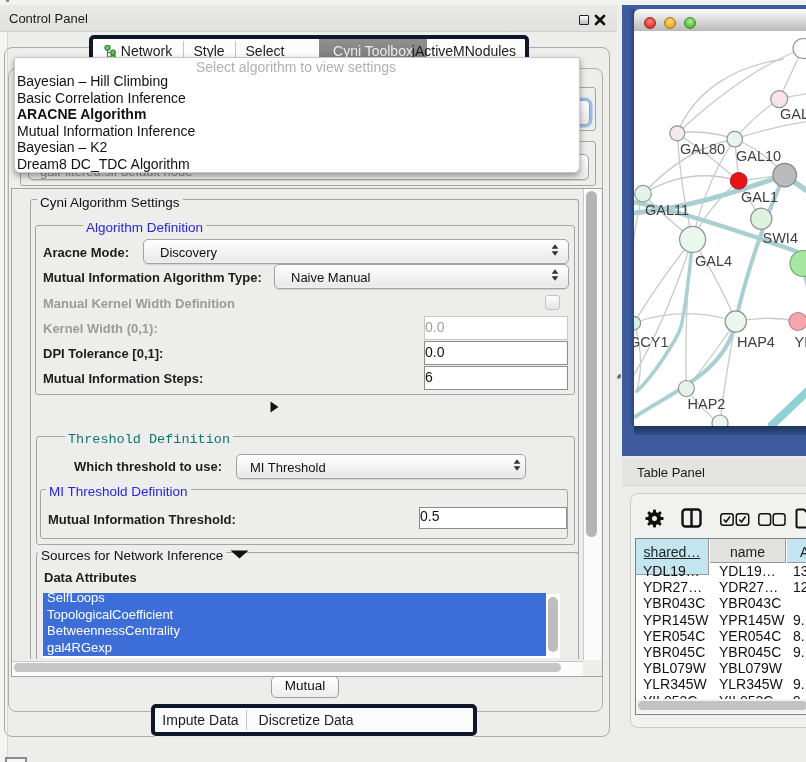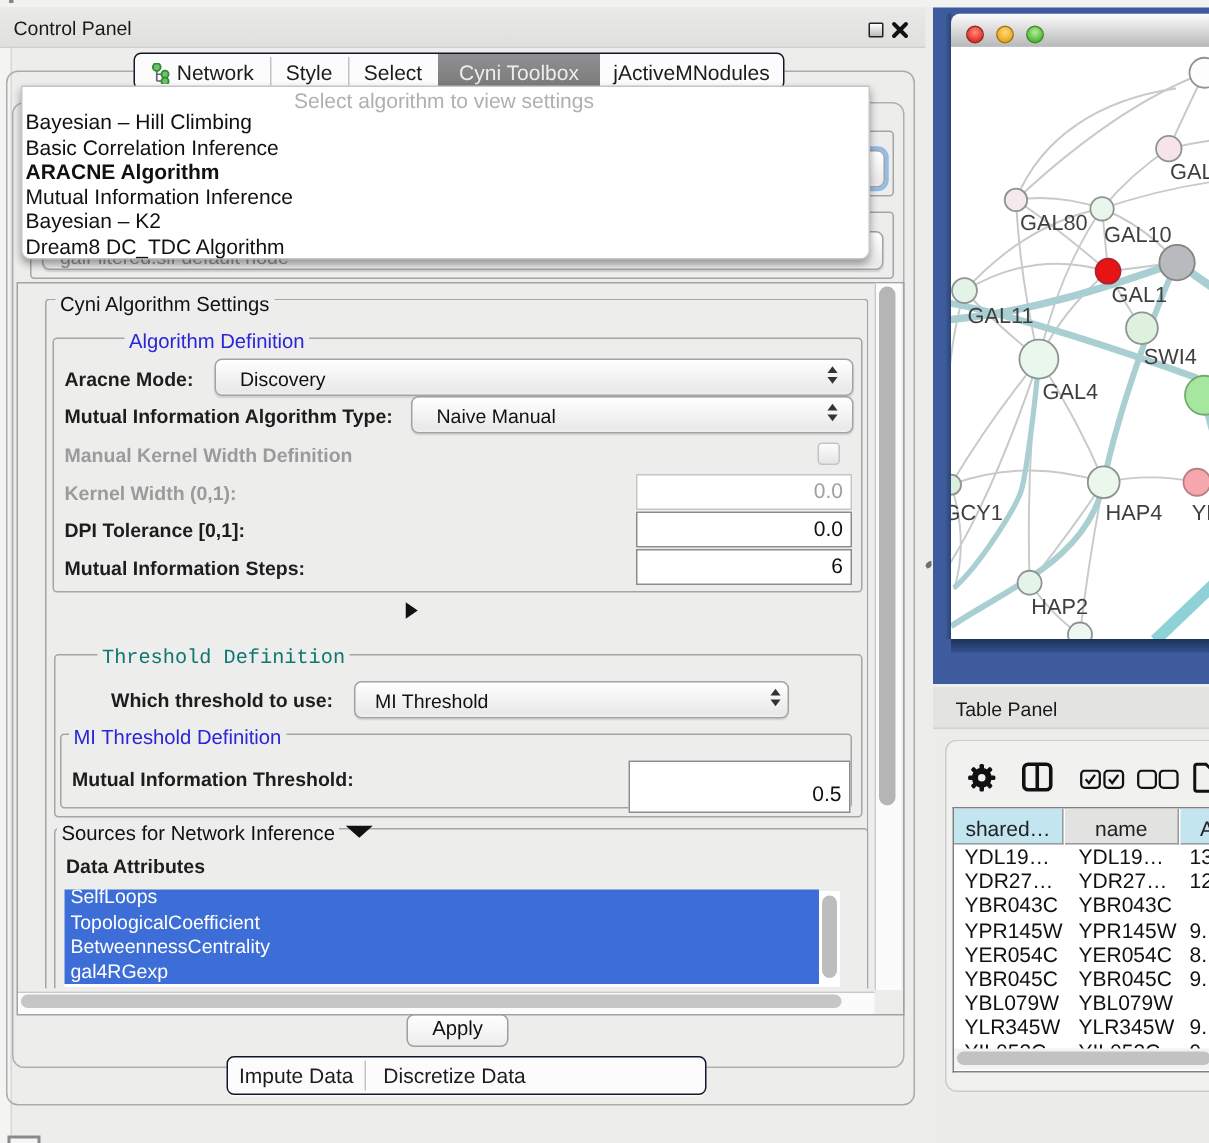--- a/index.html
+++ b/index.html
@@ -5,26 +5,26 @@
 html,body{margin:0;padding:0;}
 body{width:806px;height:762px;overflow:hidden;background:#ededed;
      font-family:"Liberation Sans",sans-serif;}
 .ab{position:absolute;}
 #stage{position:relative;width:806px;height:762px;overflow:hidden;}
 .lbl{position:absolute;font-size:13px;font-weight:bold;color:#1d1d1d;white-space:nowrap;}
 .combo{position:absolute;border:1px solid #a3a3a3;border-radius:5px;
   background:linear-gradient(#ffffff,#f4f4f4 45%,#e9e9e9 90%,#f0f0f0);
   box-shadow:0 1px 1px rgba(0,0,0,0.12);}
 .tfield{position:absolute;background:#fff;border:1px solid #8c8c8c;
-  font-size:14px;color:#111;text-align:right;}
-.seg{position:absolute;background:#fcfcfc;border:1px solid #0f172a;border-radius:5px;
+  font-size:14px;color:#111;text-align:left;}
+.seg{position:absolute;background:#fcfcfc;border:4px solid #0f172a;border-radius:5px;
   box-shadow:0 1px 0 rgba(255,255,255,.7);}
 .segitem{position:absolute;top:0;height:100%;font-size:14px;color:#1c1c1c;
   display:flex;align-items:center;justify-content:center;white-space:nowrap;}
-.segsel{background:linear-gradient(#909090,#7a7a7a);color:#ececec;}
+.segsel{background:linear-gradient(#909090,#7a7a7a);color:#ececec;margin-left:24px;}
 .segsep{position:absolute;top:2px;bottom:2px;width:1px;background:#c4c4c4;}
 .gbox{position:absolute;border:1px solid #a5a5a5;border-radius:3px;}
 .gtitle{position:absolute;font-size:13.5px;background:#ededed;padding:0 3px;white-space:nowrap;}
 .cbarr{position:absolute;width:8px;height:12px;}
 </style>
 </head>
 <body>
 <div id="stage">
 
 
@@ -140,39 +140,39 @@
 <div class="combo" style="left:236px;top:454px;width:288px;height:23px;"></div>
 <div class="ab" style="left:250px;top:460px;font-size:13px;color:#111;">MI Threshold</div>
 <svg class="cbarr" style="left:513px;top:459px;" viewBox="0 0 9 13">
       <path d="M4.5 0 L8.3 5 L0.7 5 Z" fill="#333"></path>
       <path d="M4.5 13 L8.3 8 L0.7 8 Z" fill="#333"></path>
     </svg>
 
 <div class="gbox" style="left:40px;top:489px;width:526px;height:48px;"></div>
 <div class="gtitle" style="left:46px;top:484px;color:#2a25d6;">MI Threshold Definition</div>
 <div class="lbl" style="left:48px;top:512px;">Mutual Information Threshold:</div>
-<div class="tfield" style="left:419px;top:507px;width:141px;height:20px;padding:13px 5px 0 0;">0.5</div>
+<div class="tfield" style="left:419px;top:507px;width:141px;height:20px;padding:0 5px 0 0;">0.5</div>
 
 
 <div class="ab" style="left:36px;top:552px;width:541px;height:106px;border:1px solid #a5a5a5;border-bottom:none;border-radius:3px 3px 0 0;"></div>
 <div class="gtitle" style="left:38px;top:548px;color:#111;">Sources for Network Inference</div>
 <svg class="ab" style="left:230px;top:550px;" width="19" height="9" viewBox="0 0 19 9">
       <path d="M0.5 0.5 L18.5 0.5 L9.5 8.5 Z" fill="#111"></path>
     </svg>
 
 <div class="lbl" style="left:44px;top:570px;">Data Attributes</div>
 
 
 <div class="ab" style="left:43px;top:594px;width:517px;height:64px;background:#fff;"></div>
 <div class="ab" style="left:43px;top:593px;width:503px;height:63px;background:#3d6ed8;"></div>
 <div class="ab" style="left:47px;top:590px;font-size:13px;color:#fff;line-height:16.7px;">SelfLoops<br>TopologicalCoefficient<br>BetweennessCentrality<br>gal4RGexp</div>
 <div class="ab" style="left:548px;top:597px;width:10px;height:55px;background:#bdbdbd;border-radius:5px;"></div>
 
 
-<div class="ab" style="left:271px;top:676px;width:66px;height:19px;background:linear-gradient(#ffffff,#ececec);border:1px solid #9e9e9e;border-radius:5px;text-align:center;font-size:13.5px;color:#111;padding-top:1px;">Apply</div>
+<div class="ab" style="left:271px;top:676px;width:66px;height:19px;background:linear-gradient(#ffffff,#ececec);border:1px solid #9e9e9e;border-radius:5px;text-align:center;font-size:13.5px;color:#111;padding-top:1px;">Mutual</div>
 
 
 <div class="seg" style="left:151px;top:704px;width:318px;height:24px;">
   <div class="segitem" style="left:0;width:91px;">Impute Data</div>
   <div class="segsep" style="left:91px;"></div>
   <div class="segitem" style="left:91px;width:120px;">Discretize Data</div>
 </div>
 
 <svg class="ab" style="left:616px;top:373px;" width="6" height="7" viewBox="0 0 6 7">
       <path d="M1 4 Q2 1 5 1 L5 4 Q4 6 2 6 Z" fill="#6e6e6e"></path>
@@ -305,21 +305,21 @@
 <svg class="ab" style="left:758px;top:513px;" width="28" height="13" viewBox="0 0 28 13">
   <rect x="0.8" y="0.8" width="11.8" height="11.4" rx="2.5" fill="none" stroke="#111" stroke-width="1.5"></rect>
   <rect x="15.2" y="0.8" width="11.8" height="11.4" rx="2.5" fill="none" stroke="#111" stroke-width="1.5"></rect>
 </svg>
 <svg class="ab" style="left:795px;top:508px;" width="16" height="21" viewBox="0 0 16 21">
   <path d="M1.5 3 Q1.5 1.5 3 1.5 L9 1.5 L14.5 7 L14.5 18 Q14.5 19.5 13 19.5 L3 19.5 Q1.5 19.5 1.5 18 Z" fill="none" stroke="#111" stroke-width="2"></path>
 </svg>
 
 
 <div class="ab" style="left:635px;top:538px;width:171px;height:175px;background:#fff;border:1px solid #808080;border-right:none;overflow:hidden;">
-  <div class="ab" style="left:0;top:0;width:73px;height:24px;background:#c2e5ef;border-right:1px solid #9a9a9a;border-bottom:1px solid #9a9a9a;text-align:center;font-size:14px;color:#222;padding-top:5px;box-sizing:border-box;">shared…</div>
+  <div class="ab" style="left:0;top:0;width:73px;height:36px;background:#c2e5ef;border-right:1px solid #9a9a9a;border-bottom:1px solid #9a9a9a;text-align:center;font-size:14px;color:#222;padding-top:5px;box-sizing:border-box;text-decoration:underline;">shared…</div>
   <div class="ab" style="left:74px;top:0;width:76px;height:24px;background:#e2e2e1;border-right:1px solid #9a9a9a;border-bottom:1px solid #9a9a9a;text-align:center;font-size:14px;color:#222;padding-top:5px;box-sizing:border-box;">name</div>
   <div class="ab" style="left:151px;top:0;width:20px;height:24px;background:#c2e5ef;border-bottom:1px solid #9a9a9a;font-size:14px;color:#222;padding-top:5px;box-sizing:border-box;padding-left:13px;">A</div>
   <div class="ab" style="left:7px;top:24px;font-size:14px;color:#111;line-height:16.2px;">YDL19…<br>YDR27…<br>YBR043C<br>YPR145W<br>YER054C<br>YBR045C<br>YBL079W<br>YLR345W<br>YIL053C</div>
   <div class="ab" style="left:83px;top:24px;font-size:14px;color:#111;line-height:16.2px;">YDL19…<br>YDR27…<br>YBR043C<br>YPR145W<br>YER054C<br>YBR045C<br>YBL079W<br>YLR345W<br>YIL053C</div>
   <div class="ab" style="left:157px;top:24px;font-size:14px;color:#111;line-height:16.2px;">13<br>12<br>&nbsp;<br>9.<br>8.<br>9.<br>&nbsp;<br>9.<br>9</div>
   <div class="ab" style="left:0;top:160px;width:171px;height:14px;background:#f2f2f2;"></div>
   <div class="ab" style="left:2px;top:162px;width:169px;height:9px;background:#c2c2c2;border-radius:5px;"></div>
 </div>
 
 

